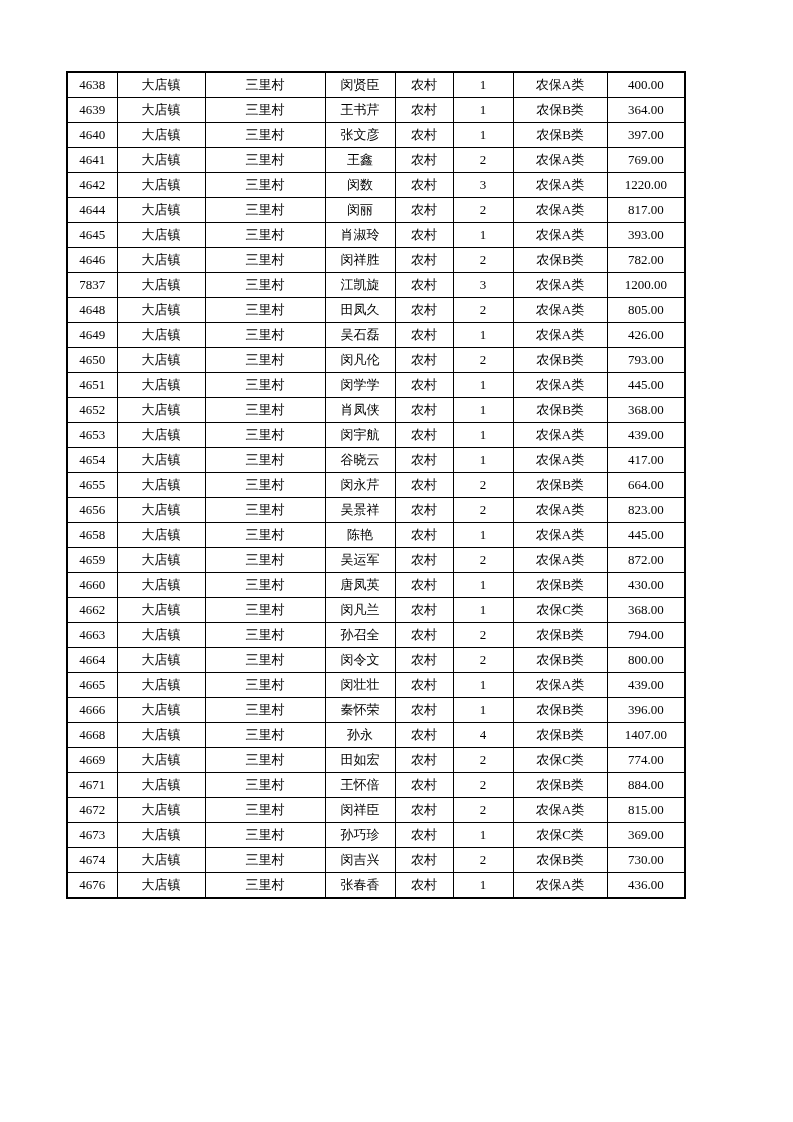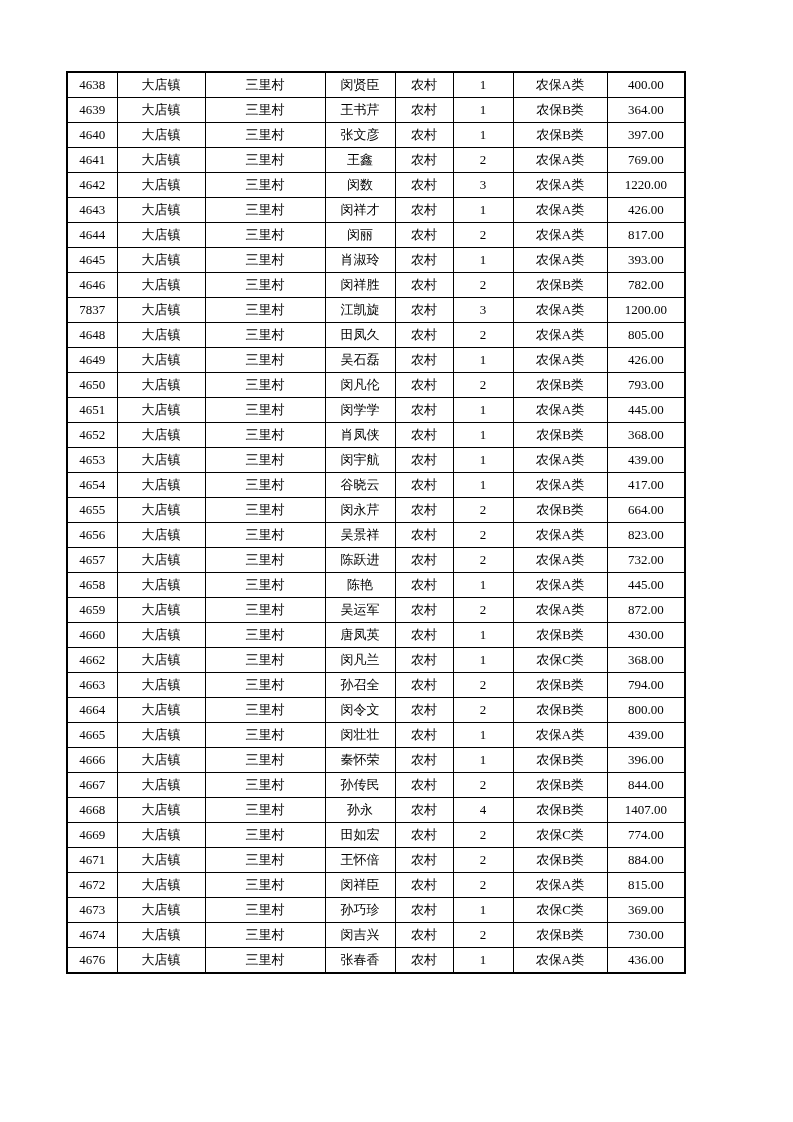--- a/index.html
+++ b/index.html
@@ -105,90 +105,80 @@
           <td>4642</td>
           <td>大店镇</td>
           <td>三里村</td>
           <td>闵数</td>
           <td>农村</td>
           <td>3</td>
           <td>农保A类</td>
           <td>1220.00</td>
         </tr>
         <tr>
-          <td>4643</td>
-          <td>大店镇</td>
-          <td>三里村</td>
-          <td>闵祥才</td>
+          <td>4644</td>
+          <td>大店镇</td>
+          <td>三里村</td>
+          <td>闵丽</td>
+          <td>农村</td>
+          <td>2</td>
+          <td>农保A类</td>
+          <td>817.00</td>
+        </tr>
+        <tr>
+          <td>4645</td>
+          <td>大店镇</td>
+          <td>三里村</td>
+          <td>肖淑玲</td>
+          <td>农村</td>
+          <td>1</td>
+          <td>农保A类</td>
+          <td>393.00</td>
+        </tr>
+        <tr>
+          <td>4646</td>
+          <td>大店镇</td>
+          <td>三里村</td>
+          <td>闵祥胜</td>
+          <td>农村</td>
+          <td>2</td>
+          <td>农保B类</td>
+          <td>782.00</td>
+        </tr>
+        <tr>
+          <td>7837</td>
+          <td>大店镇</td>
+          <td>三里村</td>
+          <td>江凯旋</td>
+          <td>农村</td>
+          <td>3</td>
+          <td>农保A类</td>
+          <td>1200.00</td>
+        </tr>
+        <tr>
+          <td>4648</td>
+          <td>大店镇</td>
+          <td>三里村</td>
+          <td>田凤久</td>
+          <td>农村</td>
+          <td>2</td>
+          <td>农保A类</td>
+          <td>805.00</td>
+        </tr>
+        <tr>
+          <td>4649</td>
+          <td>大店镇</td>
+          <td>三里村</td>
+          <td>吴石磊</td>
           <td>农村</td>
           <td>1</td>
           <td>农保A类</td>
           <td>426.00</td>
         </tr>
         <tr>
-          <td>4644</td>
-          <td>大店镇</td>
-          <td>三里村</td>
-          <td>闵丽</td>
-          <td>农村</td>
-          <td>2</td>
-          <td>农保A类</td>
-          <td>817.00</td>
-        </tr>
-        <tr>
-          <td>4645</td>
-          <td>大店镇</td>
-          <td>三里村</td>
-          <td>肖淑玲</td>
-          <td>农村</td>
-          <td>1</td>
-          <td>农保A类</td>
-          <td>393.00</td>
-        </tr>
-        <tr>
-          <td>4646</td>
-          <td>大店镇</td>
-          <td>三里村</td>
-          <td>闵祥胜</td>
-          <td>农村</td>
-          <td>2</td>
-          <td>农保B类</td>
-          <td>782.00</td>
-        </tr>
-        <tr>
-          <td>7837</td>
-          <td>大店镇</td>
-          <td>三里村</td>
-          <td>江凯旋</td>
-          <td>农村</td>
-          <td>3</td>
-          <td>农保A类</td>
-          <td>1200.00</td>
-        </tr>
-        <tr>
-          <td>4648</td>
-          <td>大店镇</td>
-          <td>三里村</td>
-          <td>田凤久</td>
-          <td>农村</td>
-          <td>2</td>
-          <td>农保A类</td>
-          <td>805.00</td>
-        </tr>
-        <tr>
-          <td>4649</td>
-          <td>大店镇</td>
-          <td>三里村</td>
-          <td>吴石磊</td>
-          <td>农村</td>
-          <td>1</td>
-          <td>农保A类</td>
-          <td>426.00</td>
-        </tr>
-        <tr>
           <td>4650</td>
           <td>大店镇</td>
           <td>三里村</td>
           <td>闵凡伦</td>
           <td>农村</td>
           <td>2</td>
           <td>农保B类</td>
           <td>793.00</td>
         </tr>
         <tr>
@@ -243,30 +233,20 @@
         </tr>
         <tr>
           <td>4656</td>
           <td>大店镇</td>
           <td>三里村</td>
           <td>吴景祥</td>
           <td>农村</td>
           <td>2</td>
           <td>农保A类</td>
           <td>823.00</td>
-        </tr>
-        <tr>
-          <td>4657</td>
-          <td>大店镇</td>
-          <td>三里村</td>
-          <td>陈跃进</td>
-          <td>农村</td>
-          <td>2</td>
-          <td>农保A类</td>
-          <td>732.00</td>
         </tr>
         <tr>
           <td>4658</td>
           <td>大店镇</td>
           <td>三里村</td>
           <td>陈艳</td>
           <td>农村</td>
           <td>1</td>
           <td>农保A类</td>
           <td>445.00</td>
@@ -333,30 +313,20 @@
         </tr>
         <tr>
           <td>4666</td>
           <td>大店镇</td>
           <td>三里村</td>
           <td>秦怀荣</td>
           <td>农村</td>
           <td>1</td>
           <td>农保B类</td>
           <td>396.00</td>
-        </tr>
-        <tr>
-          <td>4667</td>
-          <td>大店镇</td>
-          <td>三里村</td>
-          <td>孙传民</td>
-          <td>农村</td>
-          <td>2</td>
-          <td>农保B类</td>
-          <td>844.00</td>
         </tr>
         <tr>
           <td>4668</td>
           <td>大店镇</td>
           <td>三里村</td>
           <td>孙永</td>
           <td>农村</td>
           <td>4</td>
           <td>农保B类</td>
           <td>1407.00</td>

